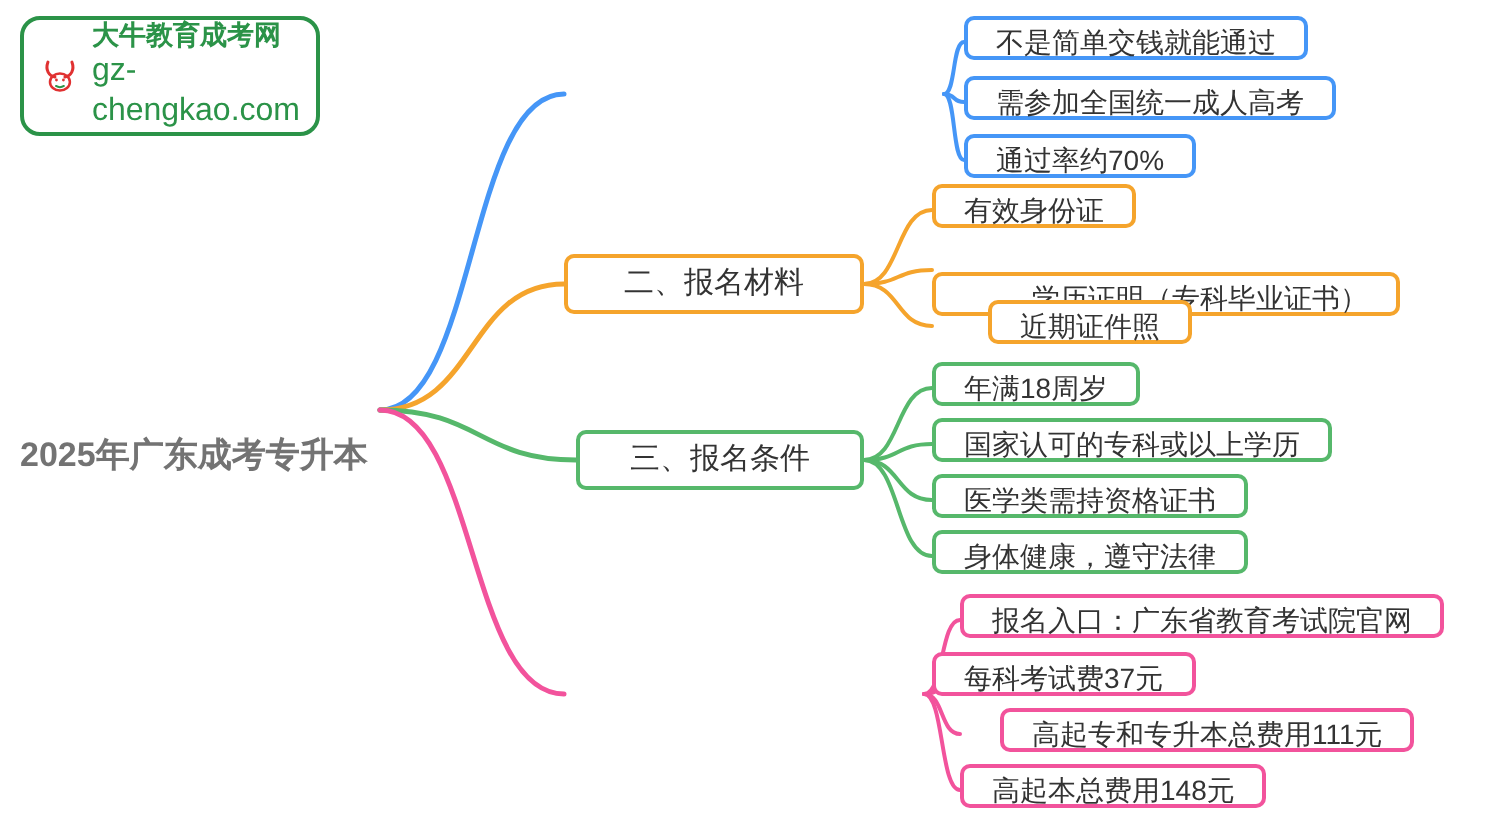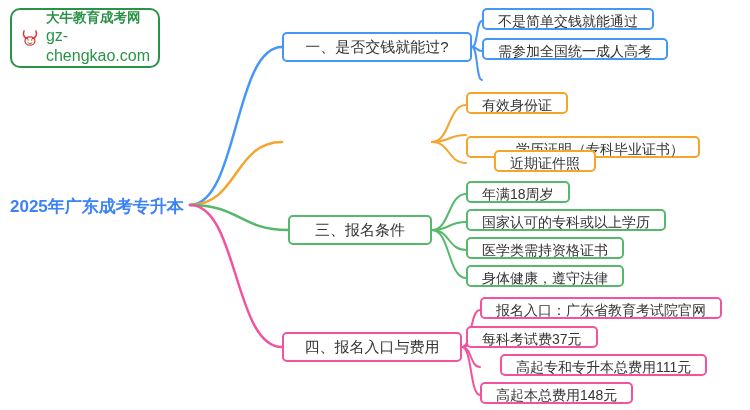--- a/index.html
+++ b/index.html
@@ -69,28 +69,28 @@
       <circle cx="16.5" cy="24" r="1.4" fill="#e03131"></circle>
       <circle cx="23.5" cy="24" r="1.4" fill="#e03131"></circle>
       <path d="M16,30 Q20,32.5 24,30" fill="none" stroke-width="2" stroke-linecap="round" stroke="#2b9348"></path>
     </svg>
     <div class="logo-txt">
       <span class="logo-title" style="color: rgb(43, 147, 72);">大牛教育成考网</span>
       <span class="logo-url" style="color: rgb(43, 147, 72);">gz-chengkao.com</span>
     </div>
   </div>
 
-  <div class="root-label" style="color: #3b82f6;">2025年广东成考专升本</div>
+  <div class="root-label" style="color: #737373; margin-top: 21px;">2025年广东成考专升本</div>
 
-  <div class="node branch" style="left: 282px; top: 32px; width: 190px; border-color: rgb(69, 150, 247);">一、是否交钱就能过?</div>
+  <div class="node branch" style="left: 282px; top: 127px; width: 150px; border-color: rgb(245, 164, 44);">二、报名材料</div>
   <div class="node branch" style="left: 288px; top: 215px; width: 144px; border-color: rgb(86, 184, 107);">三、报名条件</div>
-  <div class="node branch" style="left: 282px; top: 332px; width: 180px; border-color: rgb(242, 83, 156);">四、报名入口与费用</div>
 
   <div class="node child" style="left: 482px; top: 8px; border-color: rgb(69, 150, 247);">不是简单交钱就能通过</div>
   <div class="node child" style="left: 482px; top: 38px; border-color: rgb(69, 150, 247);">需参加全国统一成人高考</div>
+  <div class="node child" style="left: 482px; top: 67px; border-color: rgb(69, 150, 247);">通过率约70%</div>
 
   <div class="node child" style="left: 466px; top: 92px; border-color: rgb(245, 164, 44);">有效身份证</div>
   <div class="node child" style="left: 466px; top: 136px; border-color: rgb(245, 164, 44); padding-left: 48px;">学历证明（专科毕业证书）</div>
   <div class="node child" style="left: 466px; top: 150px; border-color: rgb(245, 164, 44); margin-left: 28px;">近期证件照</div>
 
   <div class="node child" style="left: 466px; top: 181px; border-color: rgb(86, 184, 107);">年满18周岁</div>
   <div class="node child" style="left: 466px; top: 209px; border-color: rgb(86, 184, 107);">国家认可的专科或以上学历</div>
   <div class="node child" style="left: 466px; top: 237px; border-color: rgb(86, 184, 107);">医学类需持资格证书</div>
   <div class="node child" style="left: 480px; top: 297px; border-color: rgb(242, 83, 156);">报名入口：广东省教育考试院官网</div>
 

